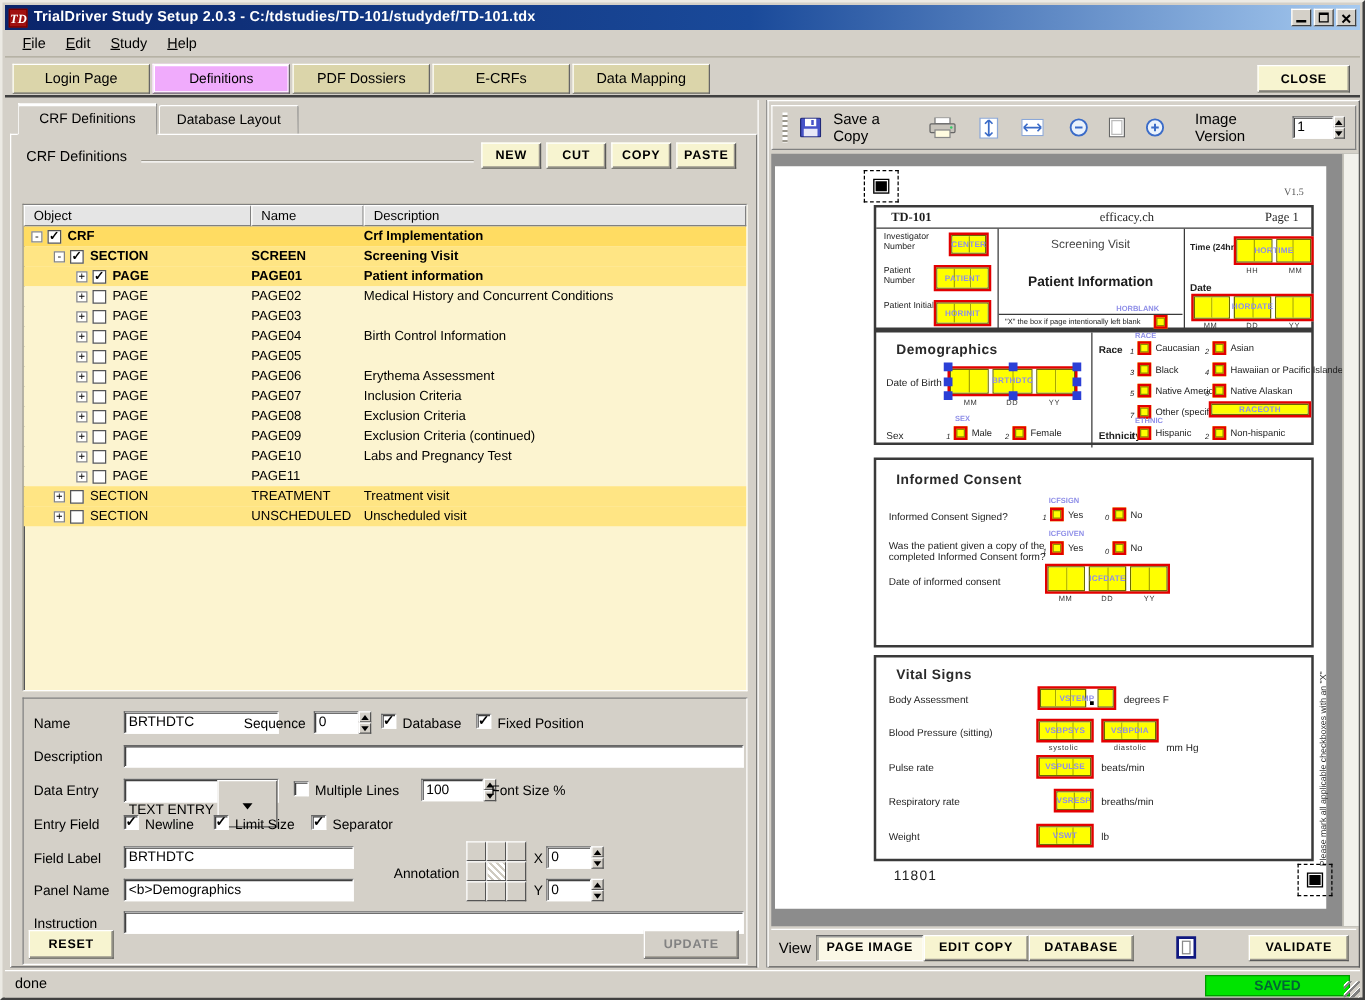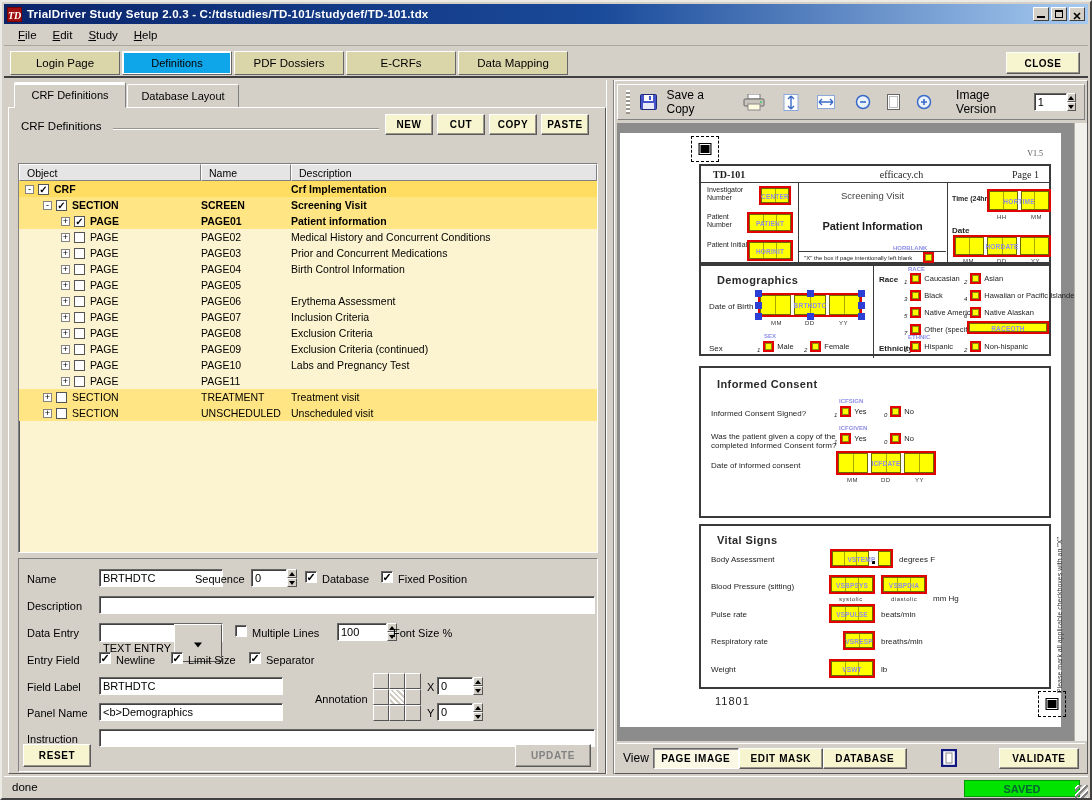--- a/index.html
+++ b/index.html
@@ -27,21 +27,21 @@
   .menubar { position:absolute; left:2px; top:22px; right:2px; height:22px; background:#D4D0C8;
     display:flex; align-items:center; padding-left:6px; border-bottom:1px solid #ACA899; }
   .mitem { font-size:11.5px; padding:2px 8px; }
   .mkey { text-decoration:underline; }
 
   
   .tabrow { position:absolute; left:2px; top:45px; right:2px; height:31px; background:#D4D0C8;
     border-bottom:2px solid #404040; }
   .mtab { position:absolute; top:4px; height:24px; width:110px; background:#DBD5AA; font-size:11.5px;
     display:flex; align-items:center; justify-content:center; border:1px solid; border-color:#FFFFFF #666 #666 #FFFFFF; }
-  .mtab.active { background:#0ea5e9; box-shadow:inset 0 0 0 1px #fff; font-size:11px; }
+  .mtab.active { background:#f0abfc; box-shadow:inset 0 0 0 1px #fff; font-size:11px; }
   .closebtn { position:absolute; top:5px; right:8px; width:74px; height:22px; background:#F7F4D0;
     font-size:10px; font-weight:bold; letter-spacing:.5px; display:flex; align-items:center; justify-content:center; }
 
   
   .leftpanel { position:absolute; left:6px; top:80px; width:598px; height:692px; }
   .stab { position:absolute; top:0; height:26px; background:#D4D0C8; font-size:11px; display:flex; align-items:center;
     justify-content:center; border:1px solid; border-color:#fff #808080 #D4D0C8 #fff; border-radius:2px 2px 0 0; }
   .stab.active { z-index:2; box-shadow:inset 0 2px 0 #fff; }
   .tabpage { position:absolute; left:0; top:25px; width:598px; height:667px;
     border:1px solid; border-color:#fff #5A5A5A #5A5A5A #fff; background:#D4D0C8; }
@@ -228,21 +228,20 @@
           <div class="tc c-name">PAGE02</div>
           <div class="tc c-desc">Medical History and Concurrent Conditions</div>
         </div>
         <div class="trow bg-cr">
           <div class="tc c-obj i2">
               <span class="exp">+</span>
               <span class="tcb"></span>
               <span>PAGE</span>
             </div>
           <div class="tc c-name">PAGE03</div>
-          <div class="tc c-desc">Prior and Concurrent Medications</div>
         </div>
         <div class="trow bg-cr">
           <div class="tc c-obj i2">
               <span class="exp">+</span>
               <span class="tcb"></span>
               <span>PAGE</span>
             </div>
           <div class="tc c-name">PAGE04</div>
           <div class="tc c-desc">Birth Control Information</div>
         </div>
@@ -784,21 +783,21 @@
         <div class="reg" style="left:418px;top:558px;width:28px;height:26px">
             <i></i>
           </div>
       </div>
       <div class="vtrack"></div>
     </div>
 
     <div class="viewbar">
       <span style="font-size:12px;margin-right:4px">View</span>
       <div class="cbtn" style="width:86px;height:21px;background:#FBF8E6;border:1px solid;border-color:#666 #fff #fff #666;box-shadow:inset 1px 1px 0 #999">PAGE IMAGE</div>
-      <div class="cbtn out" style="width:84px;height:21px">EDIT MASK</div>
+      <div class="cbtn out" style="width:84px;height:21px">EDIT COPY</div>
       <div class="cbtn out" style="width:84px;height:21px">DATABASE</div>
       <span class="ticon" style="margin-left:34px">
         <svg width="16" height="18">
             <rect x="1" y="1" width="14" height="16" fill="#fff" stroke="#101880" stroke-width="2.4"></rect>
             <rect x="5" y="4" width="6" height="10" fill="#fff" stroke="#888"></rect>
           </svg>
       </span>
       <div class="cbtn out" style="width:80px;height:21px;margin-left:auto">VALIDATE</div>
     </div>
   </div>

